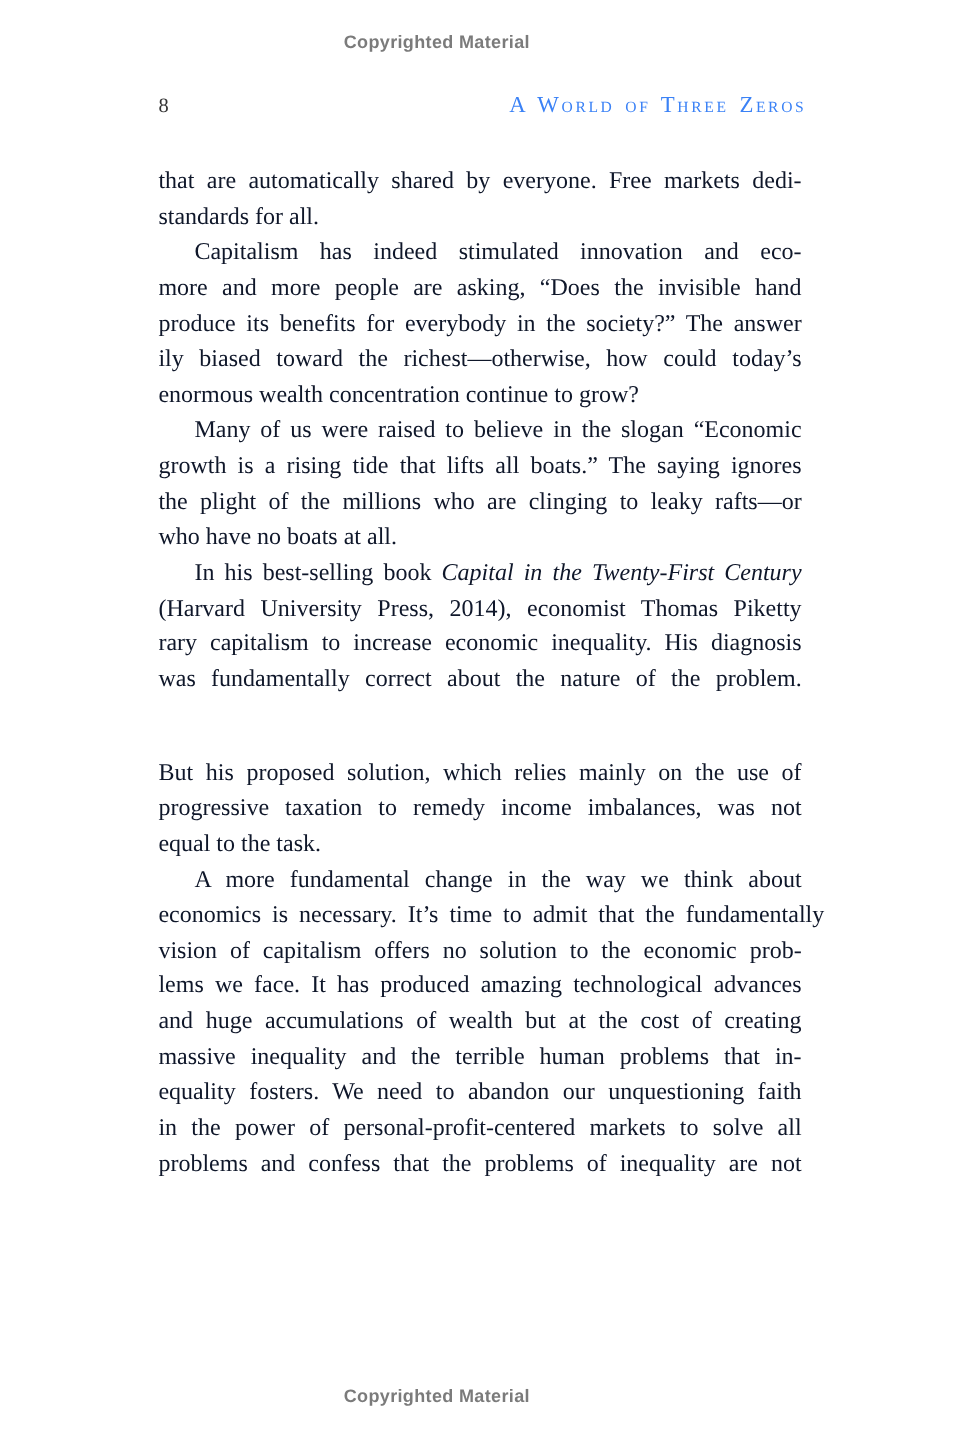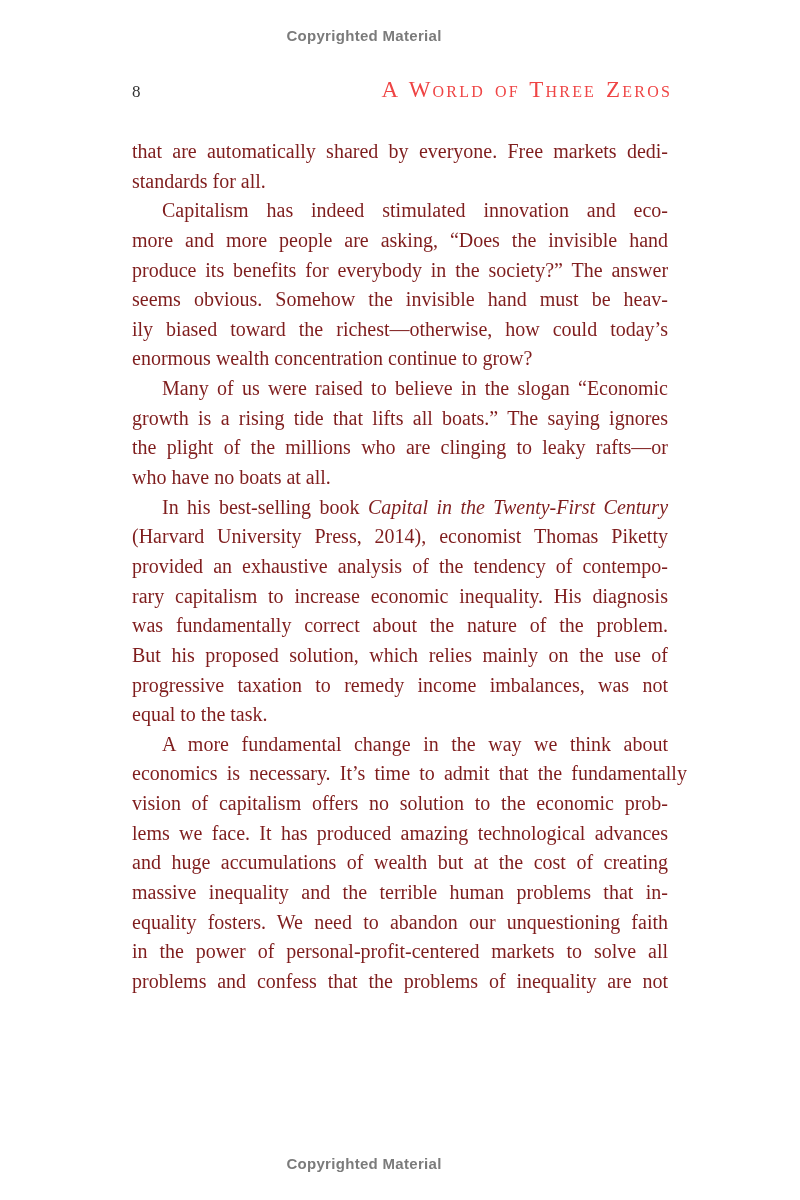--- a/index.html
+++ b/index.html
@@ -37,33 +37,33 @@
     justify-content: space-between;
     align-items: baseline;
     color: #2b2b2b;
   }
   .folio {
     font-size: 17px;
     color: #333333;
   }
   .running-title {
     font-variant: small-caps;
-    font-size: 23px;
+    font-size: 19px;
     letter-spacing: 2.2px;
     word-spacing: 2px;
-    color: #ef4444;
+    color: #3b82f6;
   }
 
   .body-text {
     position: absolute;
     left: 132px;
     top: 137px;
     width: 536px;
     font-size: 20px;
-    color: #7f1d1d;
+    color: #0f172a;
   }
   .line {
     height: 29.65px;
     line-height: 29.65px;
     white-space: nowrap;
   }
   .line.ind { padding-left: 30px; }
   .it { font-style: italic; }
 </style>
 </head>
@@ -75,33 +75,31 @@
   <span class="folio">8</span>
   <span class="running-title">A World of Three Zeros</span>
 </div>
 
 <div class="body-text">
     <div class="line" style="word-spacing: 5.29px;"><span><span>that are automatically shared by everyone. Free markets dedi-</span></span></div>
     <div class="line"><span><span>standards for all.</span></span></div>
     <div class="line ind" style="word-spacing: 12.87px;"><span><span>Capitalism has indeed stimulated innovation and eco-</span></span></div>
     <div class="line" style="word-spacing: 6.98px;"><span><span>more and more people are asking, “Does the invisible hand</span></span></div>
     <div class="line" style="word-spacing: 3.88px;"><span><span>produce its benefits for everybody in the society?” The answer</span></span></div>
-    <div class="line" style="word-spacing: 8.05px;"><span><span>seems obvious. Somehow the invisible hand must be heav-</span></span></div>
     <div class="line" style="word-spacing: 8.01px;"><span><span>ily biased toward the richest—otherwise, how could today’s</span></span></div>
     <div class="line"><span><span>enormous wealth concentration continue to grow?</span></span></div>
     <div class="line ind" style="word-spacing: 3.28px;"><span><span>Many of us were raised to believe in the slogan “Economic</span></span></div>
     <div class="line" style="word-spacing: 4.32px;"><span><span>growth is a rising tide that lifts all boats.” The saying ignores</span></span></div>
     <div class="line" style="word-spacing: 5.28px;"><span><span>the plight of the millions who are clinging to leaky rafts—or</span></span></div>
     <div class="line"><span><span>who have no boats at all.</span></span></div>
     <div class="line ind" style="word-spacing: 3.44px;"><span><span>In his best-selling book </span><span class="it">Capital in the Twenty-First Century</span></span></div>
     <div class="line" style="word-spacing: 7.92px;"><span><span>(Harvard University Press, 2014), economist Thomas Piketty</span></span></div>
-    <div class="line" style="word-spacing: 5.07px;"><span><span>provided an exhaustive analysis of the tendency of contempo-</span></span></div>
     <div class="line" style="word-spacing: 5.82px;"><span><span>rary capitalism to increase economic inequality. His diagnosis</span></span></div>
     <div class="line" style="word-spacing: 7.79px;"><span><span>was fundamentally correct about the nature of the problem.</span></span></div>
-    <div class="line" style="word-spacing: 5.55px;"><span><span>But his proposed solution, which relies mainly on the use of</span></span></div>
+    <div class="line" style="word-spacing: 5.55px; margin-top: 48px;"><span><span>But his proposed solution, which relies mainly on the use of</span></span></div>
     <div class="line" style="word-spacing: 8.34px;"><span><span>progressive taxation to remedy income imbalances, was not</span></span></div>
     <div class="line"><span><span>equal to the task.</span></span></div>
     <div class="line ind" style="word-spacing: 7.53px;"><span><span>A more fundamental change in the way we think about</span></span></div>
     <div class="line" style="word-spacing: 4.16px;"><span><span>economics is necessary. It’s time to admit that the fundamentally</span></span></div>
     <div class="line" style="word-spacing: 5.72px;"><span><span>vision of capitalism offers no solution to the economic prob-</span></span></div>
     <div class="line" style="word-spacing: 4.32px;"><span><span>lems we face. It has produced amazing technological advances</span></span></div>
     <div class="line" style="word-spacing: 5.5px;"><span><span>and huge accumulations of wealth but at the cost of creating</span></span></div>
     <div class="line" style="word-spacing: 7.43px;"><span><span>massive inequality and the terrible human problems that in-</span></span></div>
     <div class="line" style="word-spacing: 6.22px;"><span><span>equality fosters. We need to abandon our unquestioning faith</span></span></div>
     <div class="line" style="word-spacing: 6.88px; text-align: right;"><span><span>in the power of personal-profit-centered markets to solve all</span></span></div>

